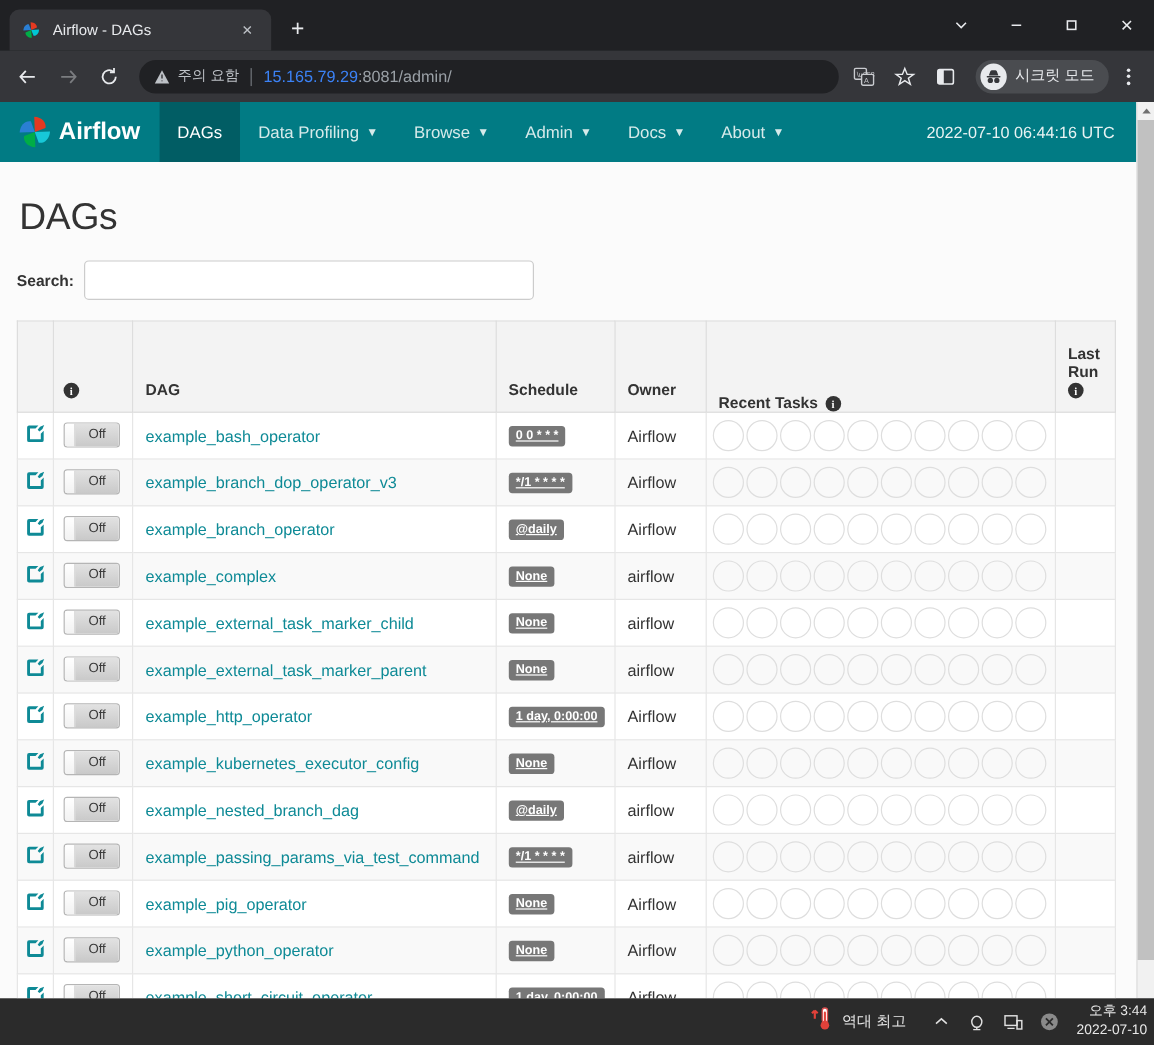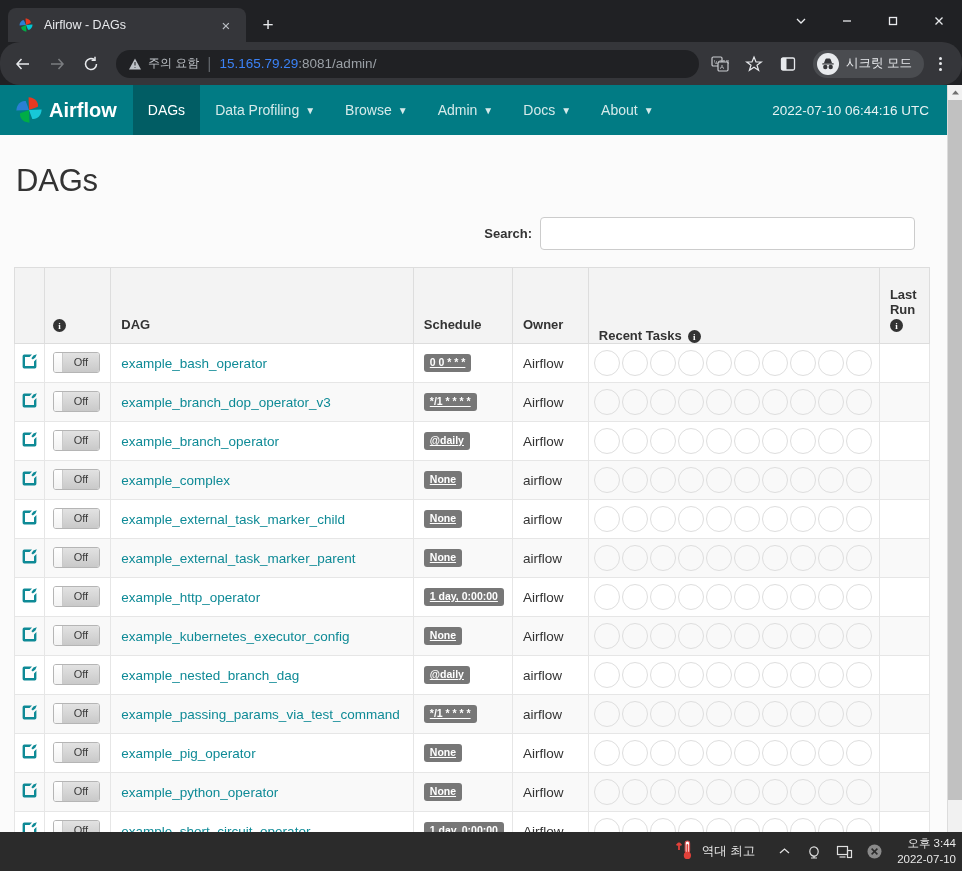--- a/index.html
+++ b/index.html
@@ -12,21 +12,21 @@
 
   
   .browser { width: 962px; height: 832px; background: #202124; position: relative; }
 
   .tabstrip {
     height: 42px; background: #202124;
     display: flex; align-items: flex-end; padding-left: 8px;
     position: relative;
   }
   .tab {
-    width: 238px; height: 34px; background: #35363a;
+    width: 218px; height: 34px; background: #35363a;
     border-radius: 8px 8px 0 0;
     display: flex; align-items: center; padding: 0 10px;
     position: relative;
   }
   .tab-favicon { width: 16px; height: 16px; margin-right: 10px; flex: 0 0 16px; position: relative; }
   .tab-title {
     color: #e8eaed; font-size: 12.5px; flex: 1;
     white-space: nowrap; overflow: hidden; text-overflow: ellipsis;
   }
   .tab-close {
@@ -44,21 +44,21 @@
     display: flex; align-items: center;
   }
   .winbtn {
     width: 46px; height: 32px; color: #e8eaed; font-size: 12px;
     display: flex; align-items: center; justify-content: center;
   }
   .winbtn svg { display: block; }
 
   .toolbar {
     height: 43px; background: #35363a;
-    display: flex; align-items: center; padding: 0 8px; border-radius: 20px;
+    display: flex; align-items: center; padding: 0 8px;
   }
   .tb-icon {
     width: 30px; height: 30px; flex: 0 0 30px;
     display: flex; align-items: center; justify-content: center;
     color: #e8eaed; margin-right: 4px;
   }
   .tb-icon.dim { color: #7b7d80; }
   .omnibox {
     flex: 1; height: 28px; background: #202124; border-radius: 14px;
     display: flex; align-items: center; padding: 0 12px;
@@ -118,21 +118,21 @@
     padding-right: 18px; color: #e8f3f3; font-size: 13.5px; white-space: nowrap;
   }
 
   
   .content { padding: 0 14px; background: #fbfbfb; }
   .page-title {
     font-size: 31px; font-weight: normal; color: #333;
     padding: 28px 0 18px 2px; letter-spacing: -0.2px;
   }
   .search-row {
-    display: flex; justify-content: flex-end; align-items: center;
+    display: flex; justify-content: flex-start; align-items: center;
     padding-right: 18px; padding-bottom: 17px;
   }
   .search-label { font-size: 13px; font-weight: bold; color: #333; margin-right: 8px; }
   .search-input {
     width: 375px; height: 33px; border: 1px solid #ccc; border-radius: 4px;
     background: #fff; font-size: 13px; padding: 0 8px;
     font-family: "Liberation Sans", sans-serif;
   }
 
   table.dags { width: 916px; border-collapse: collapse; background: #fff; }

